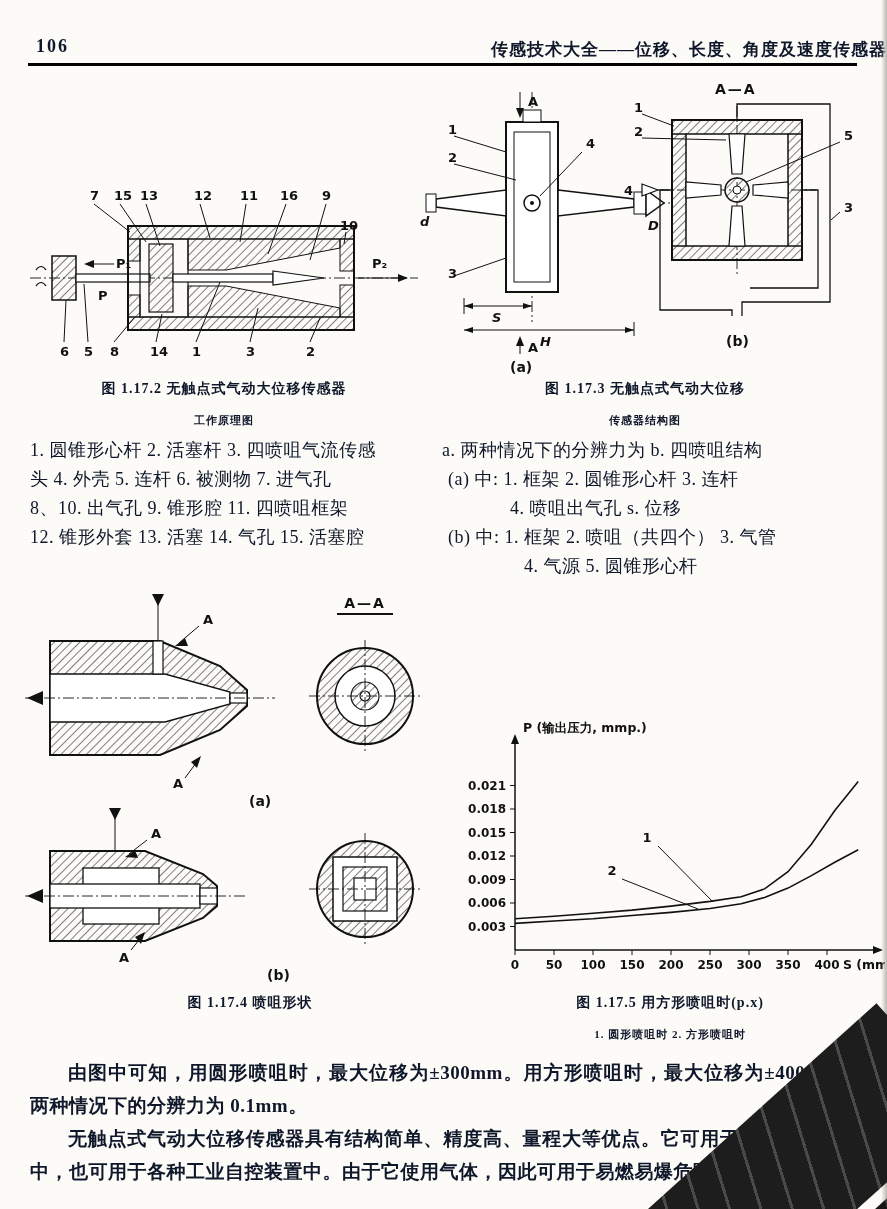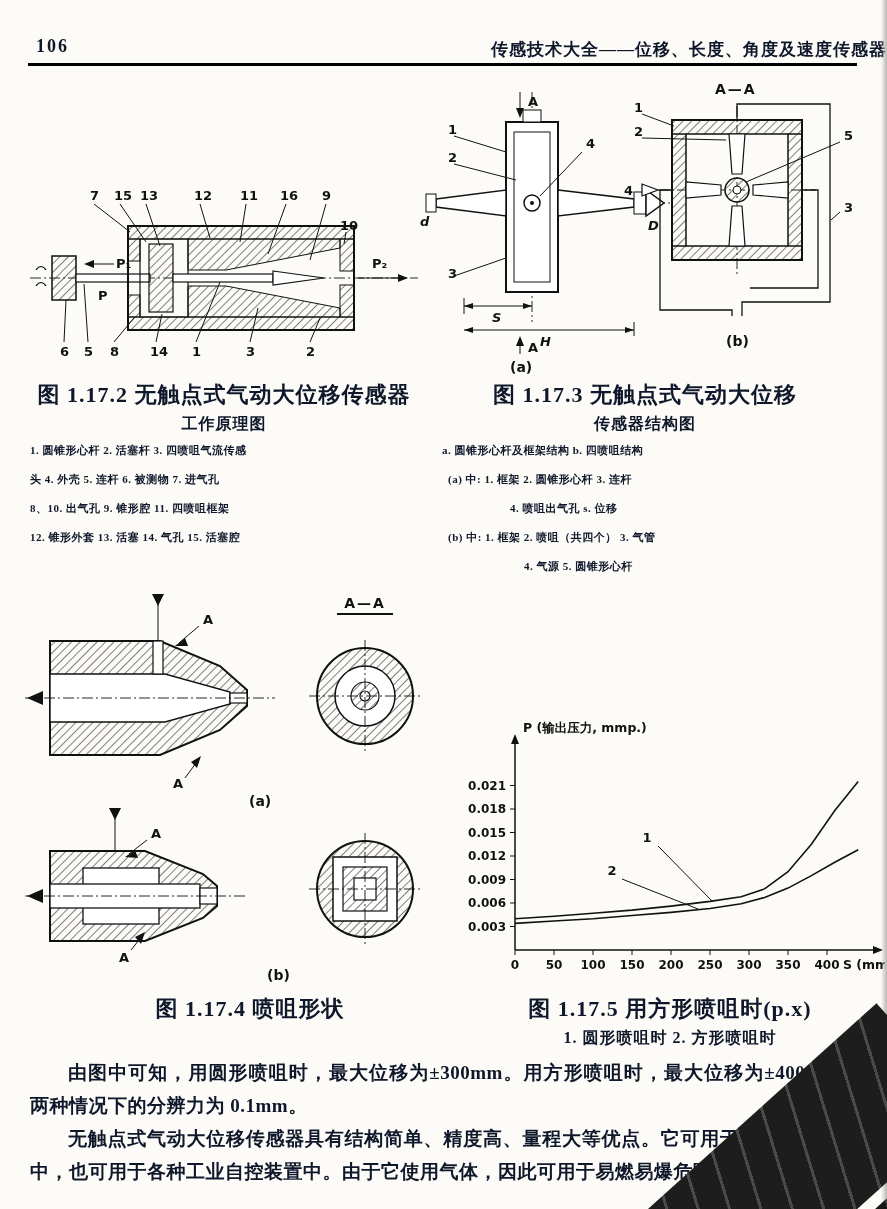--- a/index.html
+++ b/index.html
@@ -17,23 +17,23 @@
   svg text{fill:#111;font-family:"DejaVu Sans","Liberation Sans",sans-serif}
   .callout{font-size:13px;font-weight:bold}
   .dim{font-size:13px;font-weight:bold;font-style:italic}
   .sec-title{font-size:14px;font-weight:bold;letter-spacing:2px}
   .sub-label{font-size:14px;font-weight:bold}
   .ldr{stroke:#111;stroke-width:1;fill:none}
   .cdash{stroke:#111;stroke-width:.9;fill:none;stroke-dasharray:11 3 2 3}
   .oln{stroke:#111;stroke-width:1.3;fill:none}
 
   .caption{position:absolute;text-align:center;font-weight:bold}
-  .cap1{font-size:22px;letter-spacing:1px}
-  .cap2{font-size:16px;margin-top:4px;letter-spacing:1px}
-  .legend{position:absolute;font-size:11px;font-weight:bold;line-height:29px;letter-spacing:.5px}
+  .cap1{font-size:14px;letter-spacing:1px}
+  .cap2{font-size:11px;margin-top:15px;letter-spacing:1px}
+  .legend{position:absolute;font-size:18px;font-weight:normal;line-height:29px;letter-spacing:.5px}
   .ind1{padding-left:10px}.ind2{padding-left:16px}.ind3{padding-left:78px}.ind4{padding-left:92px}
 
   
   .paras{position:absolute;left:30px;top:1056px;width:828px}
   .para{font-size:19px;font-weight:bold;line-height:33px;text-align:justify;text-indent:2em;letter-spacing:.5px}
 
   
   .watermark{position:absolute;right:0;bottom:0;width:260px;height:230px;overflow:hidden;pointer-events:none;z-index:9}
   .wm-band{position:absolute;right:-80px;bottom:-30px;width:340px;height:140px;transform:rotate(-42deg);
            background:repeating-linear-gradient(115deg,#1d1d1d 0 16px,#4a4a48 16px 19px,#1d1d1d 19px 30px)}
@@ -230,21 +230,21 @@
     <div>头  4. 外壳  5. 连杆  6. 被测物  7. 进气孔</div>
     <div>8、10. 出气孔  9. 锥形腔  11. 四喷咀框架</div>
     <div>12. 锥形外套  13. 活塞  14. 气孔  15. 活塞腔</div>
   </div>
 
   <div class="caption" style="left:430px;top:380px;width:430px">
     <div class="cap1">图 1.17.3  无触点式气动大位移</div>
     <div class="cap2">传感器结构图</div>
   </div>
   <div class="legend" style="left:432px;top:436px;width:438px">
-    <div class="ind1">a. 圆锥形心杆及框架结构   b. 四喷咀结构</div>
+    <div class="ind1">a. 两种情况下的分辨力为   b. 四喷咀结构</div>
     <div class="ind2">(a) 中: 1. 框架  2. 圆锥形心杆  3. 连杆</div>
     <div class="ind3">4. 喷咀出气孔  s. 位移</div>
     <div class="ind2">(b) 中: 1. 框架  2. 喷咀（共四个）  3. 气管</div>
     <div class="ind4">4. 气源  5. 圆锥形心杆</div>
   </div>
 
   <svg class="fig-svg" style="left:25px;top:586px" width="430" height="402" viewBox="0 0 430 402">
 
     <g>
       <line class="ldr" x1="133" y1="14" x2="133" y2="55"></line>

